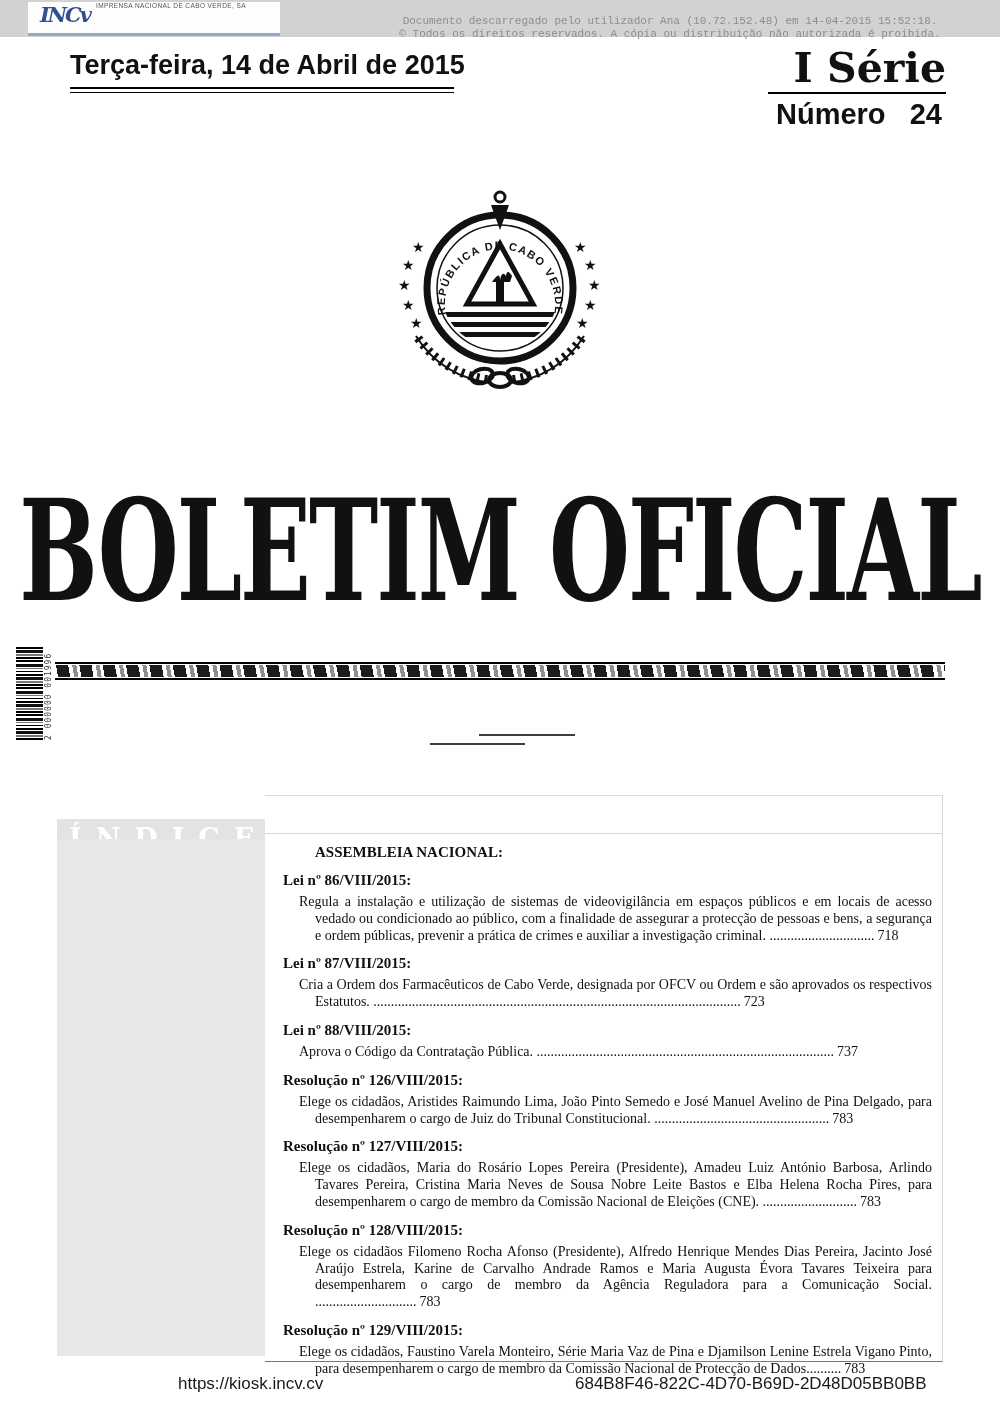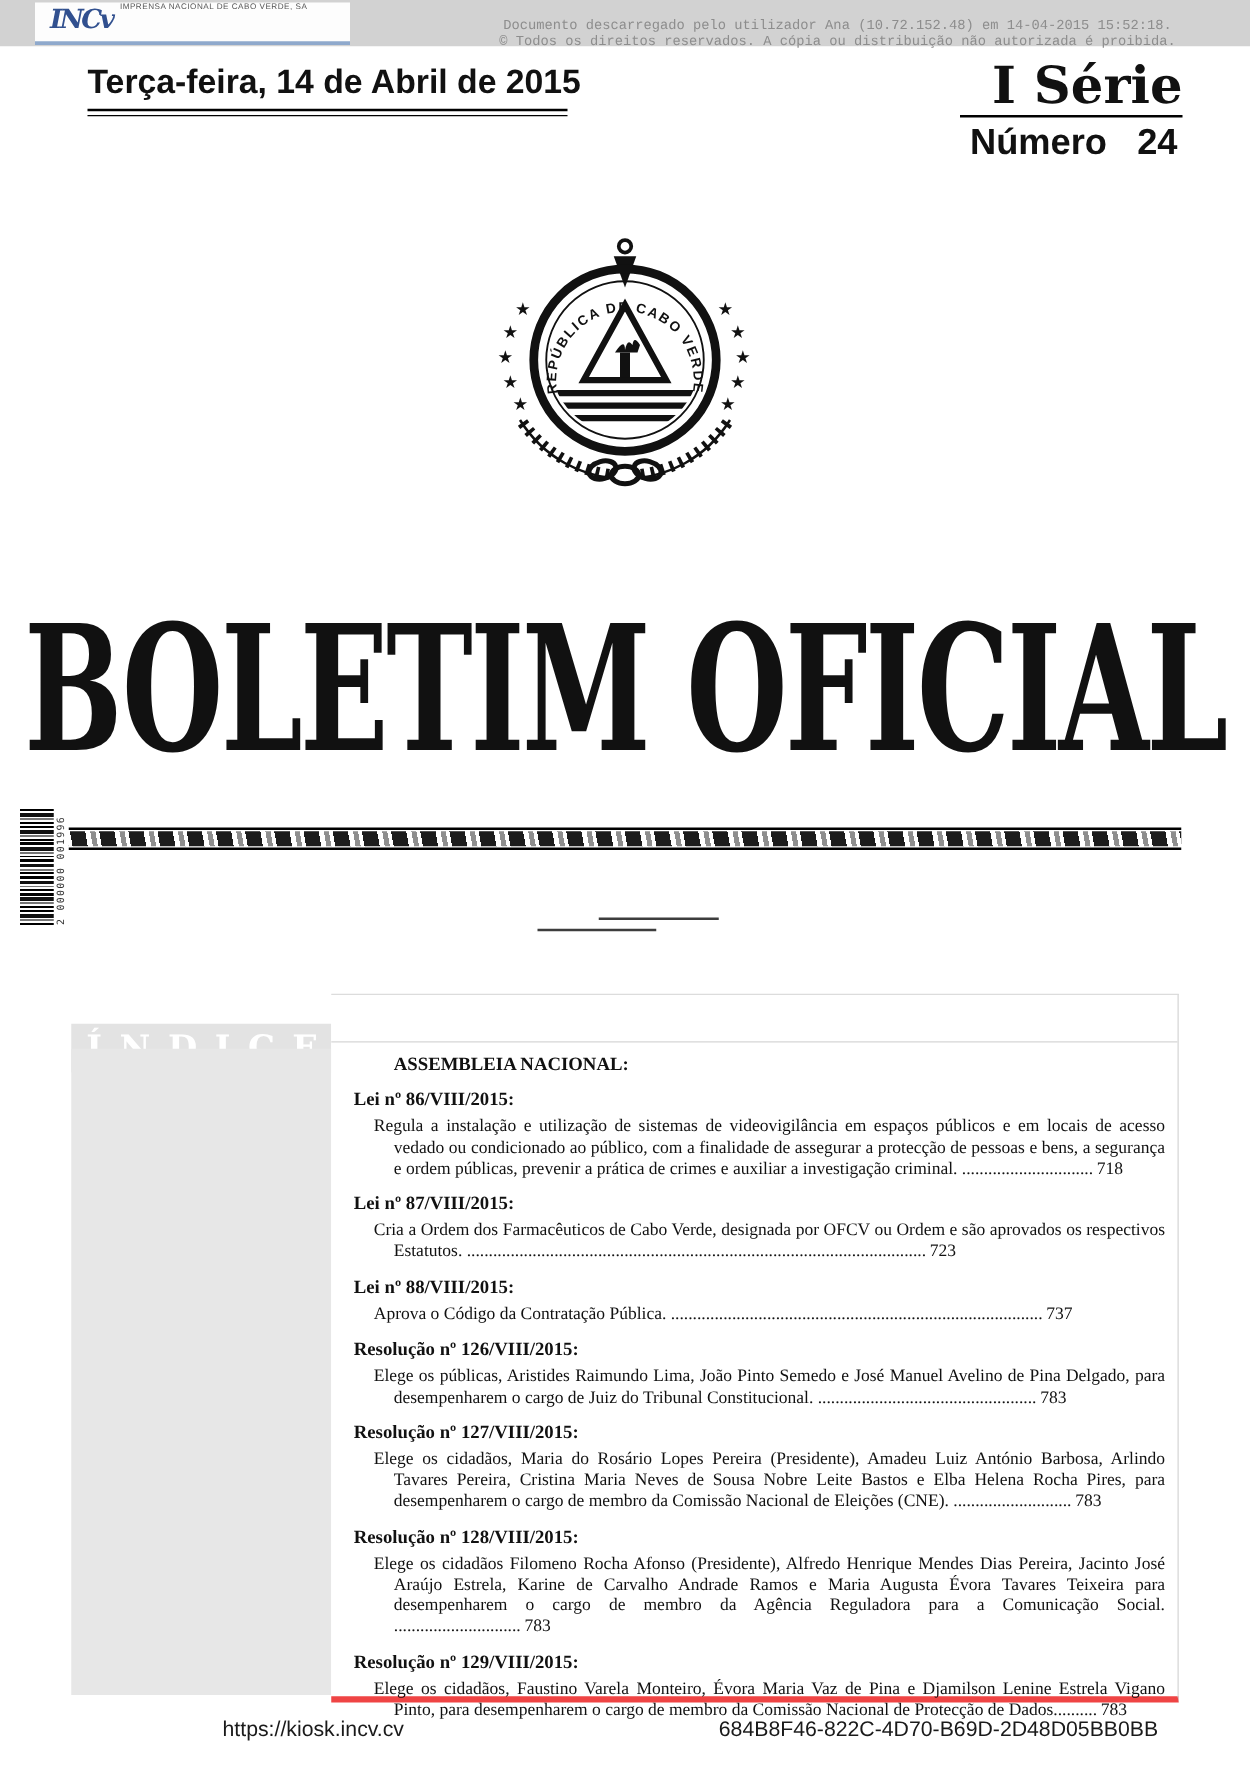--- a/index.html
+++ b/index.html
@@ -55,21 +55,21 @@
   .dash{position:absolute;height:2px;background:#3d3d3d;}
   .dash1{left:479px;top:734px;width:96px;}
   .dash2{left:430px;top:743px;width:95px;}
 
   
   .indice-title{position:absolute;left:57px;top:795px;width:208px;height:39px;background:#e3e3e3;
      color:#fff;font-family:"DejaVu Serif",serif;font-weight:bold;font-size:27px;line-height:39px;
      letter-spacing:14px;padding-left:12px;box-sizing:border-box;white-space:nowrap;overflow:hidden;margin-top:24px;}
   .left-col{position:absolute;left:57px;top:839px;width:208px;height:517px;background:#e7e7e7;}
   .content-box{position:absolute;left:265px;top:795px;width:678px;height:567px;background:#fff;
-     border-top:1px solid #dcdcdc;border-right:1px solid #d6d6d6;border-bottom:5px solid #ef4444;
+     border-top:1px solid #dcdcdc;border-right:1px solid #d6d6d6;border-bottom:1px solid #ef4444;
      box-sizing:border-box;}
   .content-strip{height:37px;border-bottom:1px solid #d6d6d6;}
   .content-inner{padding:7px 10px 0 18px;font-size:14px;line-height:1.2;}
 
   .section-head{font-weight:bold;font-size:15px;margin:2px 0 0 32px;}
   .entry-head{font-weight:bold;font-size:15px;margin-top:10px;}
   .entry-sum{margin:5px 0 0;padding-left:32px;text-indent:-16px;text-align:justify;
              overflow-wrap:anywhere;}
   .entry-sum .pg{padding-left:3px;}
 
@@ -187,30 +187,30 @@
       <div class="entry-head">Lei nº 86/VIII/2015:</div>
       <p class="entry-sum"><span>Regula a instalação e utilização de sistemas de videovigilância em espaços públicos e em locais de acesso vedado ou condicionado ao público, com a finalidade de assegurar a protecção de pessoas e bens, a segurança e ordem públicas, prevenir a prática de crimes e auxiliar a investigação criminal. </span><span class="dots">..............................</span><span class="pg">718</span></p>
 
       <div class="entry-head">Lei nº 87/VIII/2015:</div>
       <p class="entry-sum"><span>Cria a Ordem dos Farmacêuticos de Cabo Verde, designada por OFCV ou Ordem e são aprovados os respectivos Estatutos. </span><span class="dots">.........................................................................................................</span><span class="pg">723</span></p>
 
       <div class="entry-head">Lei nº 88/VIII/2015:</div>
       <p class="entry-sum"><span>Aprova o Código da Contratação Pública. </span><span class="dots">.....................................................................................</span><span class="pg">737</span></p>
 
       <div class="entry-head">Resolução nº 126/VIII/2015:</div>
-      <p class="entry-sum"><span>Elege os públicas, Aristides Raimundo Lima, João Pinto Semedo e José Manuel Avelino de Pina Delgado, para desempenharem o cargo de Juiz do Tribunal Constitucional. </span><span class="dots">..................................................</span><span class="pg">783</span></p>
+      <p class="entry-sum"><span>Elege os cidadãos, Aristides Raimundo Lima, João Pinto Semedo e José Manuel Avelino de Pina Delgado, para desempenharem o cargo de Juiz do Tribunal Constitucional. </span><span class="dots">..................................................</span><span class="pg">783</span></p>
 
       <div class="entry-head">Resolução nº 127/VIII/2015:</div>
       <p class="entry-sum"><span>Elege os cidadãos, Maria do Rosário Lopes Pereira (Presidente), Amadeu Luiz António Barbosa, Arlindo Tavares Pereira, Cristina Maria Neves de Sousa Nobre Leite Bastos e Elba Helena Rocha Pires, para desempenharem o cargo de membro da Comissão Nacional de Eleições (CNE). </span><span class="dots">...........................</span><span class="pg">783</span></p>
 
       <div class="entry-head">Resolução nº 128/VIII/2015:</div>
       <p class="entry-sum"><span>Elege os cidadãos Filomeno Rocha Afonso (Presidente), Alfredo Henrique Mendes Dias Pereira, Jacinto José Araújo Estrela, Karine de Carvalho Andrade Ramos e Maria Augusta Évora Tavares Teixeira para desempenharem o cargo de membro da Agência Reguladora para a Comunicação Social. </span><span class="dots">.............................</span><span class="pg">783</span></p>
 
       <div class="entry-head">Resolução nº 129/VIII/2015:</div>
-      <p class="entry-sum"><span>Elege os cidadãos, Faustino Varela Monteiro, Évora Maria Vaz de Pina e Djamilson Lenine Estrela Vigano Pinto, para desempenharem o cargo de membro da Comissão Nacional de Protecção de Dados</span><span class="dots">..........</span><span class="pg">783</span></p>
+      <p class="entry-sum"><span>Elege os cidadãos, Faustino Varela Monteiro, Série Maria Vaz de Pina e Djamilson Lenine Estrela Vigano Pinto, para desempenharem o cargo de membro da Comissão Nacional de Protecção de Dados</span><span class="dots">..........</span><span class="pg">783</span></p>
     </div>
   </div>
 
   <div class="footer">
     <span class="url">https://kiosk.incv.cv</span>
     <span class="docid">684B8F46-822C-4D70-B69D-2D48D05BB0BB</span>
   </div>
 
 </div>
 

